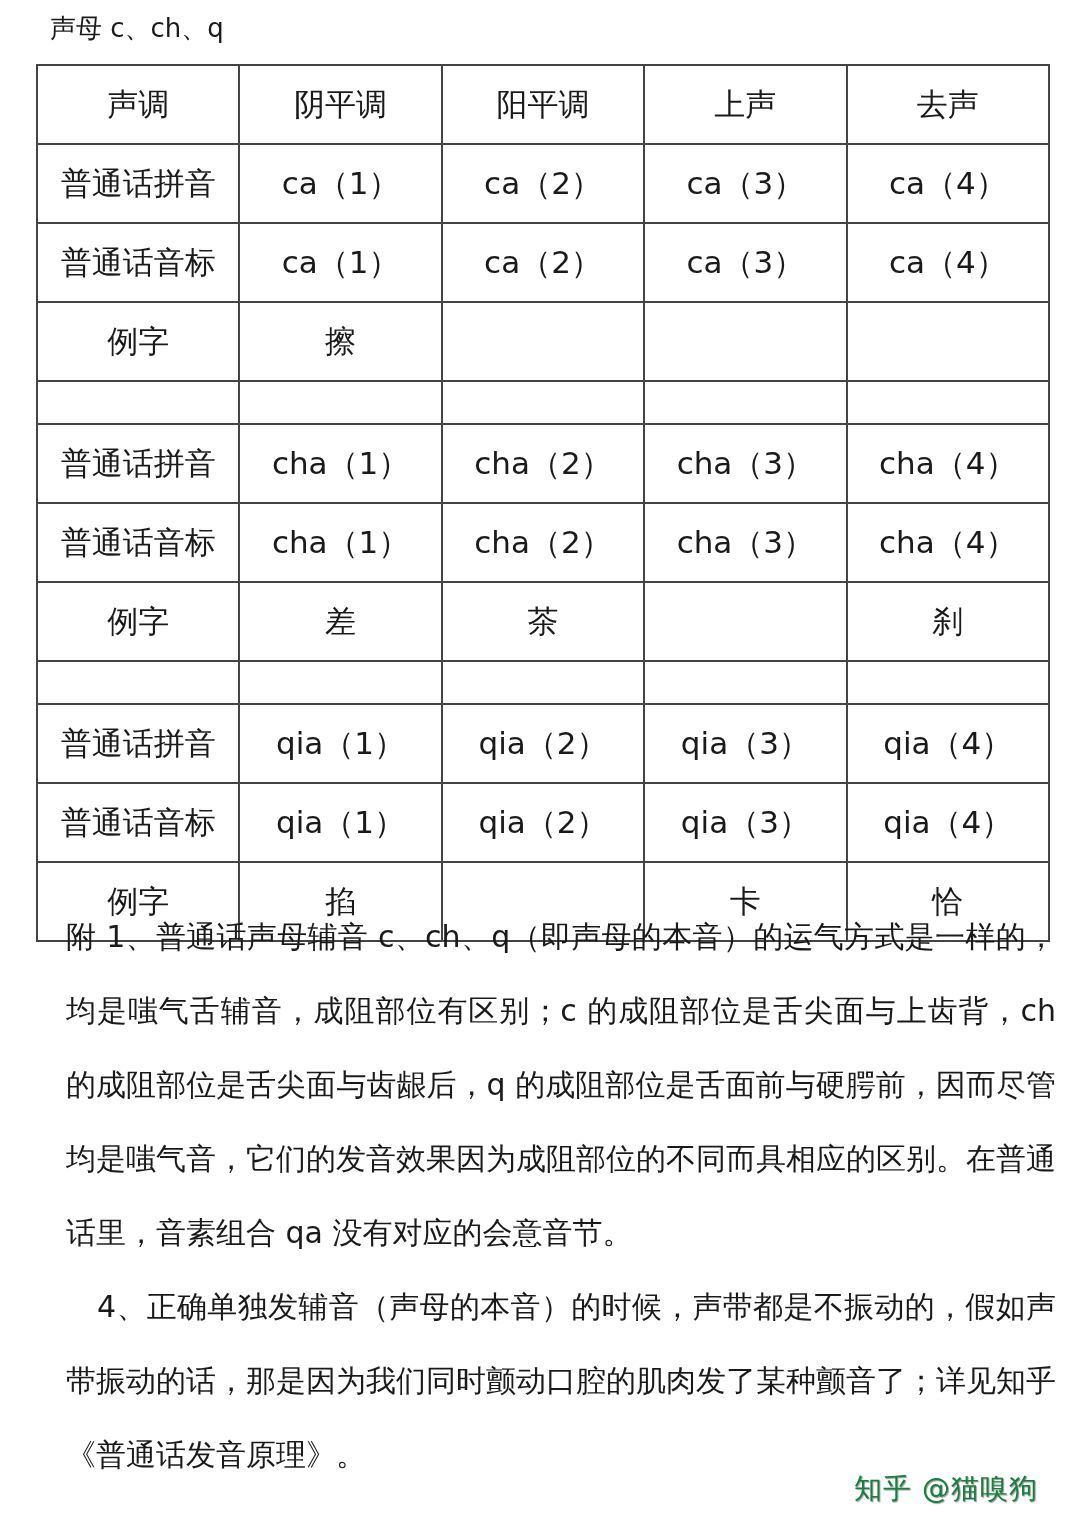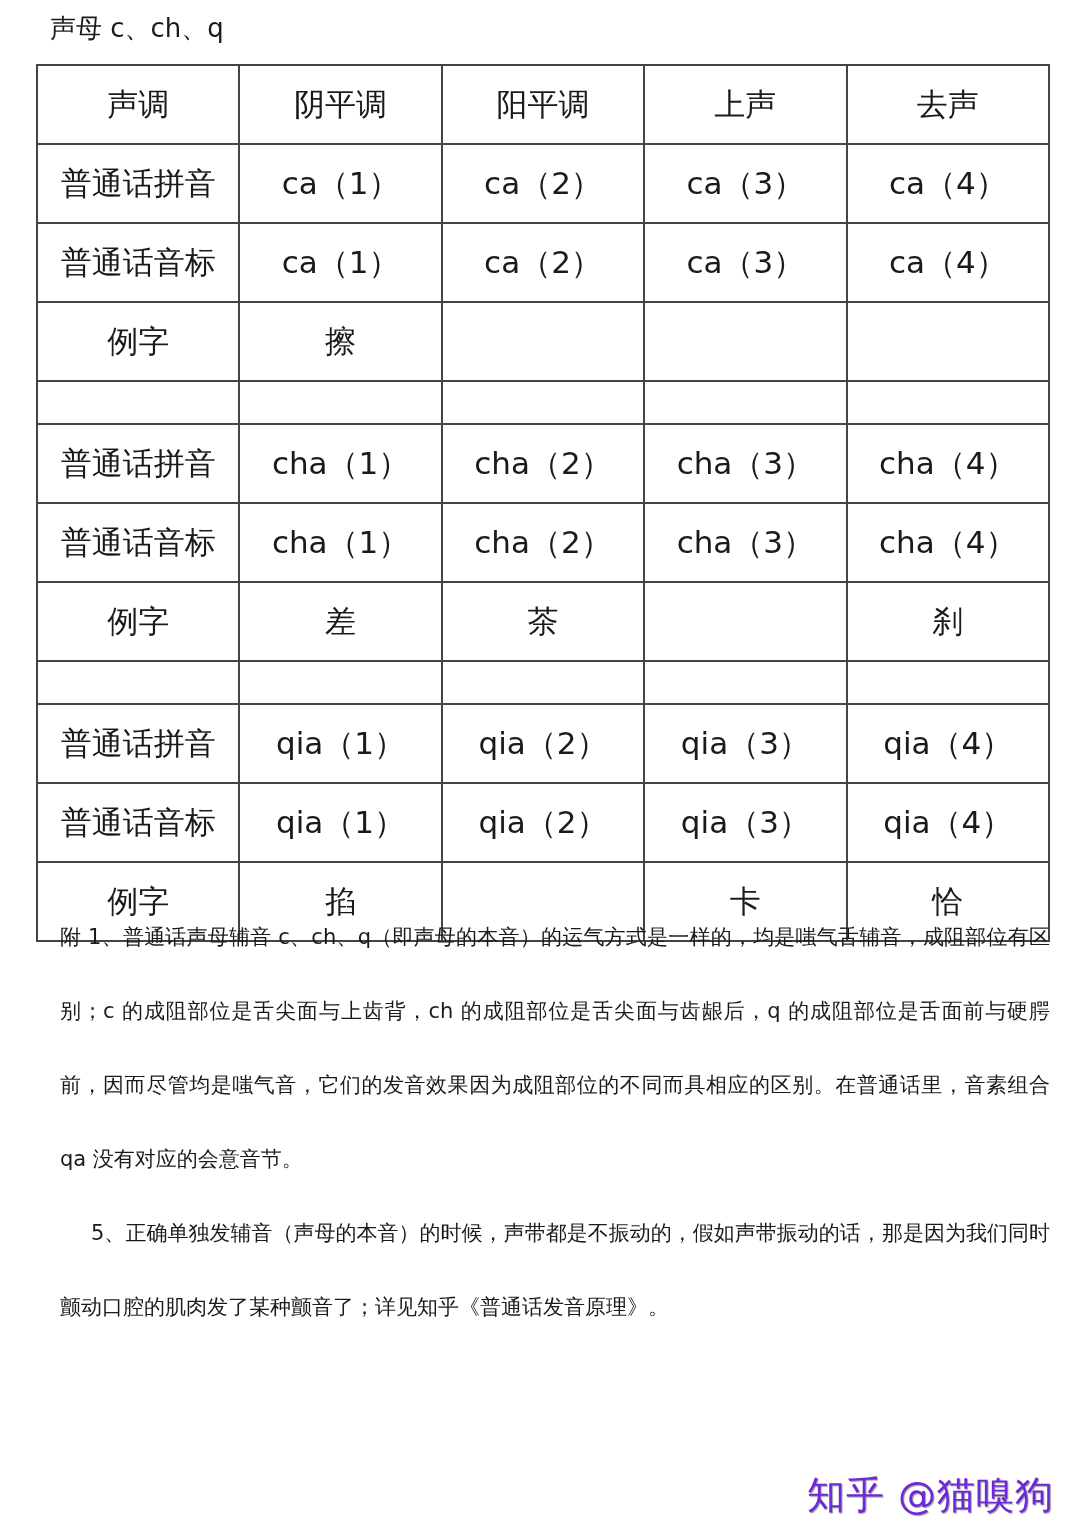--- a/index.html
+++ b/index.html
@@ -6,24 +6,24 @@
   body { width:1080px; height:1536px; position:relative; overflow:hidden;
          font-family:"DejaVu Sans","Liberation Sans",sans-serif; color:#1a1a1a; }
   .title { position:absolute; left:50px; top:8px; font-size:26px; line-height:40px; }
   table.grid { position:absolute; left:36px; top:64px; border-collapse:collapse;
                table-layout:fixed; width:1012px; }
   table.grid td { border:2px solid #444; text-align:center; vertical-align:middle;
                   font-size:31px; padding:3px; overflow:hidden; white-space:nowrap; }
   table.grid col { width:202.4px; }
   tr.r75 td { height:71px; }
   tr.r39 td { height:35px; }
-  .paras { position:absolute; left:60px; top:900px; width:990px; font-size:21px; }
+  .paras { position:absolute; left:66px; top:900px; width:990px; font-size:30px; }
   .para { line-height:74px; margin:0; text-align:justify; }
   .para.indent { text-indent:31px; }
-  .watermark { position:absolute; right:26px; top:1470px; font-size:38px; color:#6d28d9;
+  .watermark { position:absolute; right:42px; top:1470px; font-size:28px; color:#15803d;
                text-shadow:1px 1px 1px #999; letter-spacing:1px; }
 </style>
 </head>
 <body>
 
 <div class="title">声母 c、ch、q</div>
 
 <table class="grid">
   <colgroup>
       <col>
@@ -118,16 +118,16 @@
       <td>掐</td>
       <td></td>
       <td>卡</td>
       <td>恰</td>
     </tr>
   </tbody>
 </table>
 
 <div class="paras">
   <p class="para">附 1、普通话声母辅音 c、ch、q（即声母的本音）的运气方式是一样的，均是嗤气舌辅音，成阻部位有区别；c 的成阻部位是舌尖面与上齿背，ch 的成阻部位是舌尖面与齿龈后，q 的成阻部位是舌面前与硬腭前，因而尽管均是嗤气音，它们的发音效果因为成阻部位的不同而具相应的区别。在普通话里，音素组合 qa 没有对应的会意音节。</p>
-  <p class="para indent">5、正确单独发辅音（声母的本音）的时候，声带都是不振动的，假如声带振动的话，那是因为我们同时颤动口腔的肌肉发了某种颤音了；详见知乎《普通话发音原理》。</p>
+  <p class="para indent">4、正确单独发辅音（声母的本音）的时候，声带都是不振动的，假如声带振动的话，那是因为我们同时颤动口腔的肌肉发了某种颤音了；详见知乎《普通话发音原理》。</p>
 </div>
 
 <div class="watermark">知乎 @猫嗅狗</div>
 
 </body></html>

